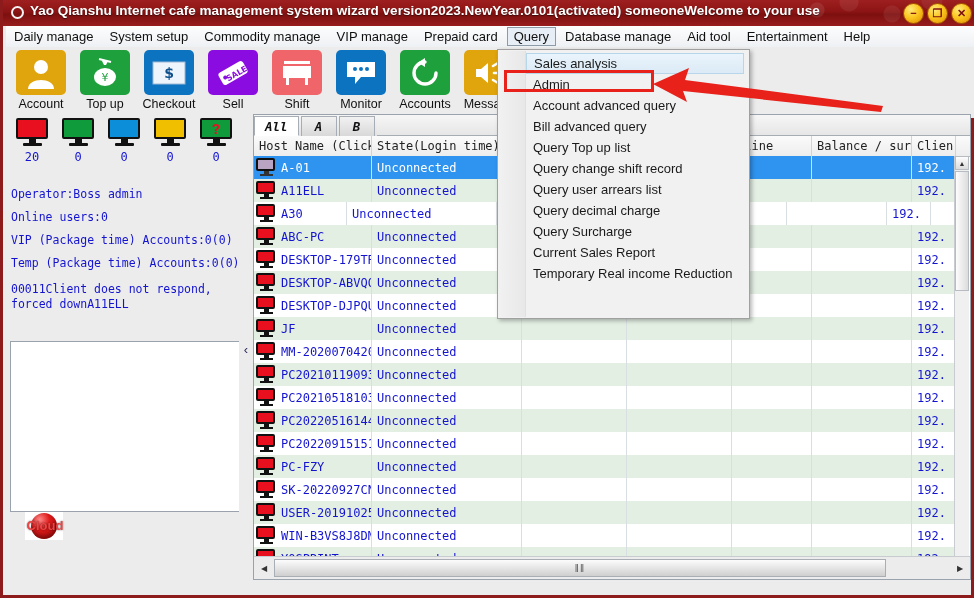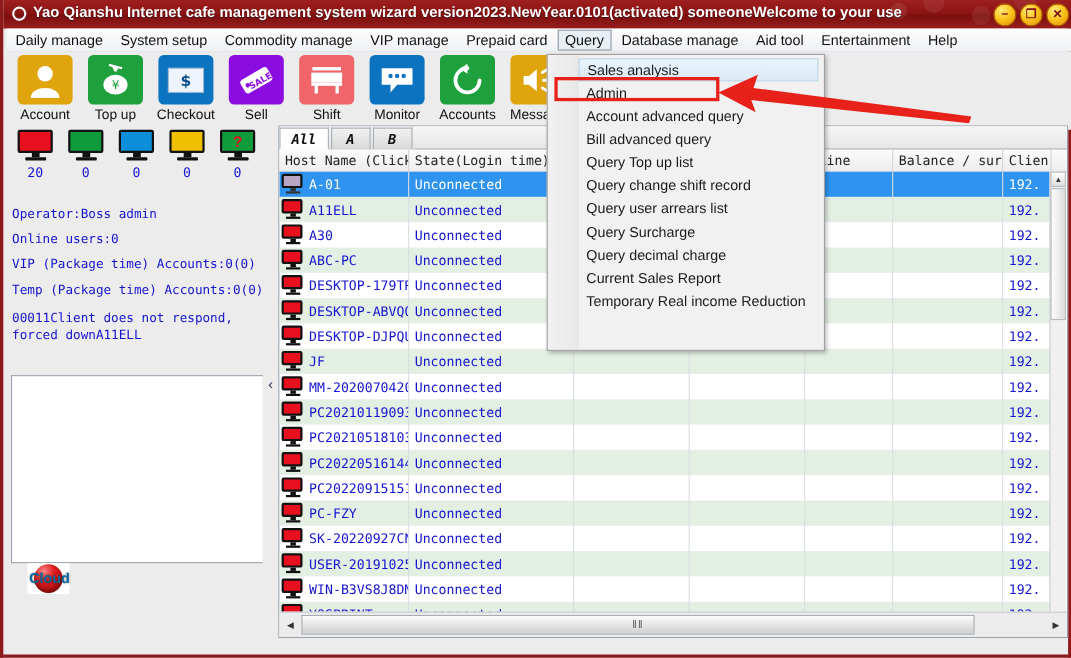--- a/index.html
+++ b/index.html
@@ -107,21 +107,21 @@
     position:absolute;left:22px;top:512px;width:38px;height:28px;
     background:#fff;display:flex;align-items:center;justify-content:center;
   }
   .cloudbtn .ball{
     width:26px;height:26px;border-radius:50%;
     background:radial-gradient(circle at 33% 26%,#ff8a8a 0%,#e01b1b 38%,#9c0808 100%);
     box-shadow:inset 0 -3px 5px rgba(0,0,0,.35);
   }
   .cloudbtn .lbl{
     position:absolute;left:-1px;top:6px;width:42px;text-align:center;
-    color:#0369a1;font-size:13px;font-weight:bold;
+    color:#ef4444;font-size:13px;font-weight:bold;
     text-shadow:0 0 2px rgba(0,0,0,.6);
   }
 
   
   .splitter{
     position:absolute;left:236px;top:118px;width:14px;height:462px;
     background:#ececec;display:flex;align-items:center;justify-content:center;
   }
   .splitter span{color:#2b2b5e;font-size:13px;}
 
@@ -454,21 +454,21 @@
             <span>A11ELL</span>
           </div>
           <div class="gc" style="width: 150px;">Unconnected</div>
           <div class="gc" style="width: 105px;"></div>
           <div class="gc" style="width: 105px;"></div>
           <div class="gc" style="width: 80px;"></div>
           <div class="gc" style="width: 100px;"></div>
           <div class="gc" style="width: 44px;">192.</div>
         </div>
         <div class="grow">
-          <div class="gc host" style="width: 118px;">
+          <div class="gc host" style="width: 93px;">
             <div class="minimon">
               <div class="s"></div>
               <div class="n"></div>
               <div class="b"></div>
             </div>
             <span>A30</span>
           </div>
           <div class="gc" style="width: 150px;">Unconnected</div>
           <div class="gc" style="width: 105px;"></div>
           <div class="gc" style="width: 105px;"></div>
@@ -732,22 +732,22 @@
   <div class="dropdown">
     <div class="gutter"></div>
     <div class="ddlist" id="ddlist">
         <div class="dditem hl">Sales analysis</div>
         <div class="dditem">Admin</div>
         <div class="dditem">Account advanced query</div>
         <div class="dditem">Bill advanced query</div>
         <div class="dditem">Query Top up list</div>
         <div class="dditem">Query change shift record</div>
         <div class="dditem">Query user arrears list</div>
+        <div class="dditem">Query decimal charge</div>
         <div class="dditem">Query Surcharge</div>
-        <div class="dditem">Query decimal charge</div>
         <div class="dditem">Current Sales Report</div>
         <div class="dditem">Temporary Real income Reduction</div>
       </div>
   </div>
   <div class="redbox"></div>
 
   <svg class="arrow" viewBox="0 0 230 50">
     <polygon points="0,22 36,6 32,18 230,44 228,50 30,29 34,40" fill="#e8211a"></polygon>
   </svg>
 

